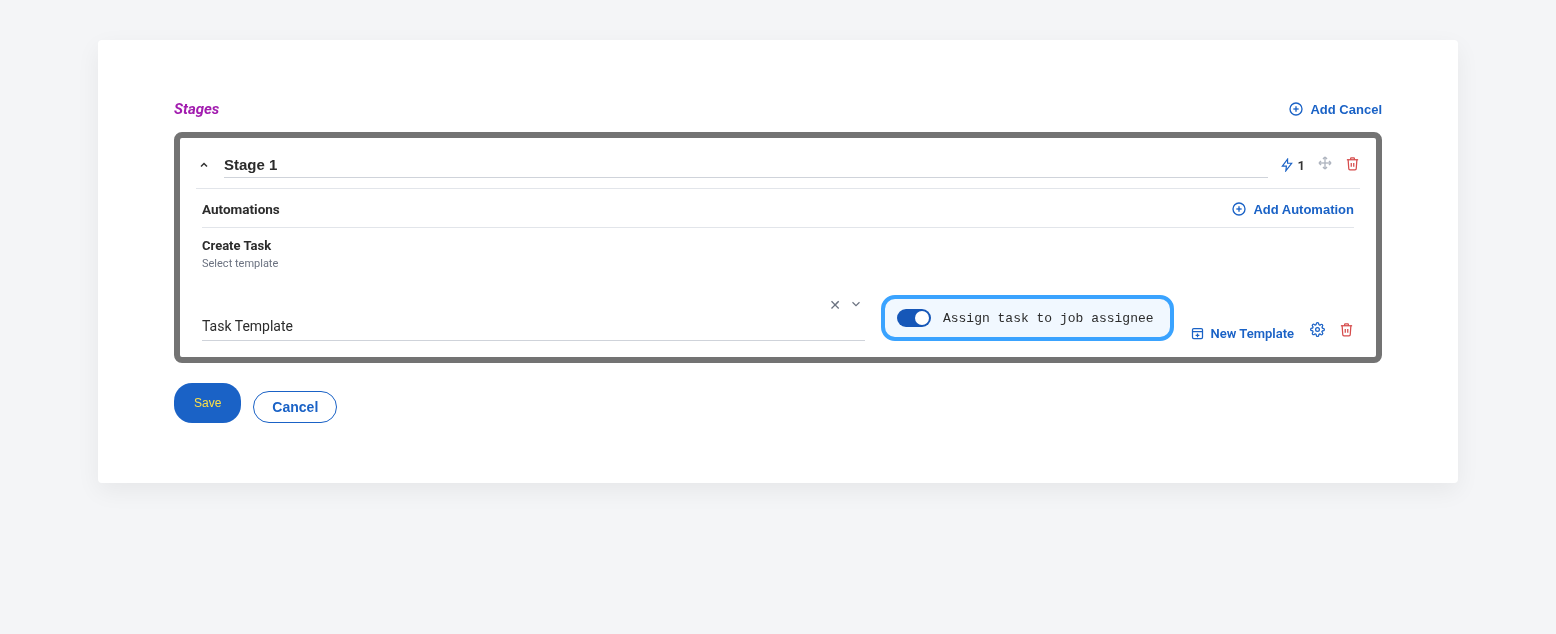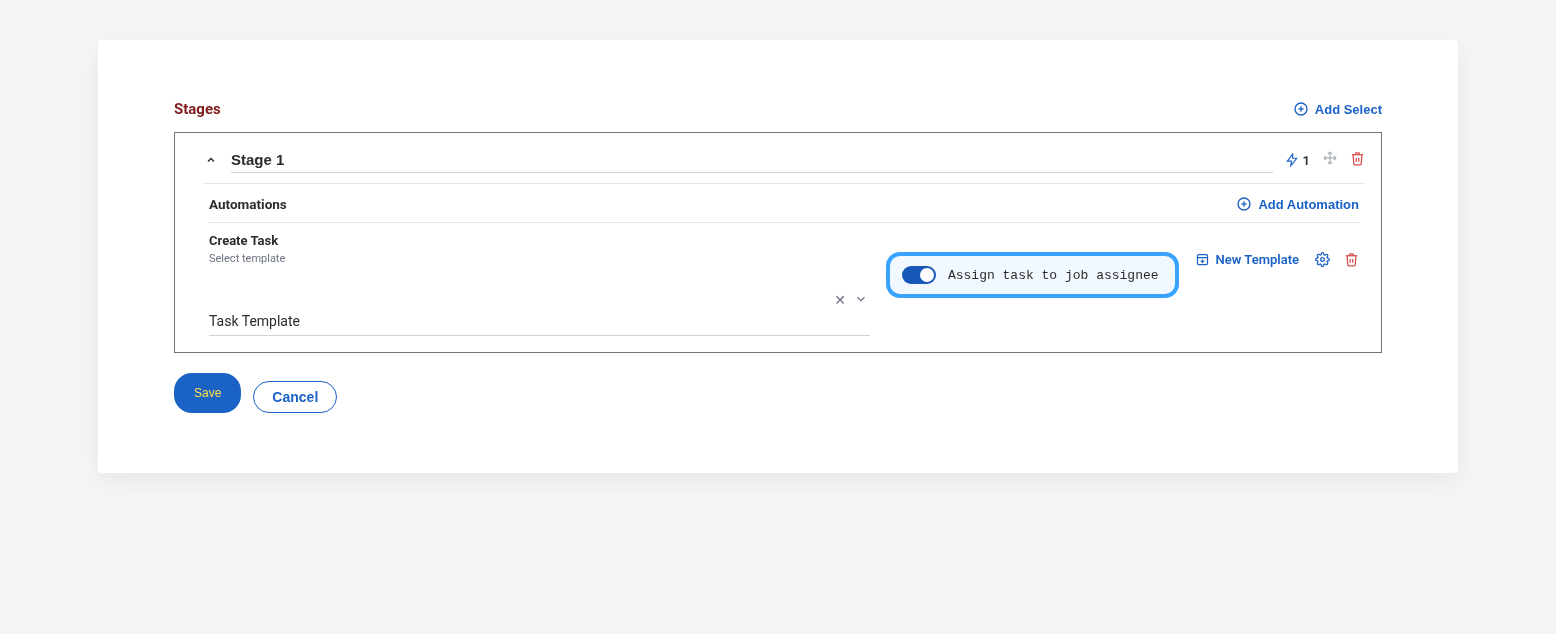--- a/index.html
+++ b/index.html
@@ -20,43 +20,44 @@
   }
   .stages-header {
     display: flex;
     justify-content: space-between;
     align-items: center;
     margin-bottom: 14px;
   }
   .stages-title {
     font-weight: 700;
     font-size: 15px;
-    color: #7f1d1d;
+    color: #a21caf;
+    font-style: italic;
   }
   .link-btn {
     display: inline-flex;
     align-items: center;
     gap: 6px;
     color: #1a62c6;
     font-weight: 600;
     font-size: 13px;
     cursor: pointer;
     border: none;
     background: none;
   }
   .plus-circle {
     width: 16px; height: 16px;
     display: inline-flex; align-items: center; justify-content: center;
     flex: 0 0 16px;
   }
   .plus-circle svg { width:16px; height:16px; }
   .stage-panel {
-    border: 1px solid #737373;
-    border-radius: 0;
-    padding: 14px 16px 16px 28px;
+    border: 6px solid #737373;
+    border-radius: 8px;
+    padding: 14px 16px 16px 16px;
   }
   .stage-row {
     display: flex;
     align-items: center;
     gap: 12px;
     border-bottom: 1px solid #e2e5ea;
     padding-bottom: 10px;
   }
   .chev {
     width: 16px; height: 16px; display:inline-flex; align-items:center; justify-content:center;
@@ -90,21 +91,21 @@
     display:flex; justify-content:space-between; align-items:flex-start;
     padding: 12px 0 10px 0;
     border-bottom: 1px solid #e2e5ea;
     margin: 0 6px;
   }
   .aut-header .aut-title { font-weight:700; font-size:13.5px; }
   .create-task-block { margin: 10px 6px 0 6px; }
   .create-task-label { font-weight:700; font-size:13px; margin-bottom: 4px;}
   .form-row {
     display:flex;
-    align-items:flex-start;
+    align-items:flex-end;
     gap: 16px;
     margin-top: 2px;
   }
   .select-wrap { flex: 1; }
   .select-label { font-size:11px; color:#6b7280; margin-bottom:2px; }
   .select-field {
     display:flex; align-items:center;
     border-bottom:1px solid #cfd3da;
     padding: 4px 0 6px 0;
   }
@@ -161,21 +162,21 @@
   <div class="stages-header">
     <div class="stages-title">Stages</div>
     <button class="link-btn">
       <span class="plus-circle">
         <svg viewBox="0 0 24 24" fill="none" stroke="currentColor" stroke-width="2">
           <circle cx="12" cy="12" r="9"></circle>
           <line x1="12" y1="8" x2="12" y2="16"></line>
           <line x1="8" y1="12" x2="16" y2="12"></line>
         </svg>
       </span>
-      <span>Add Select</span>
+      <span>Add Cancel</span>
     </button>
   </div>
 
   <div class="stage-panel">
     <div class="stage-row">
       <span class="chev">
         <svg viewBox="0 0 24 24" fill="none" stroke="currentColor" stroke-width="3">
           <polyline points="6 15 12 9 18 15"></polyline>
         </svg>
       </span>

